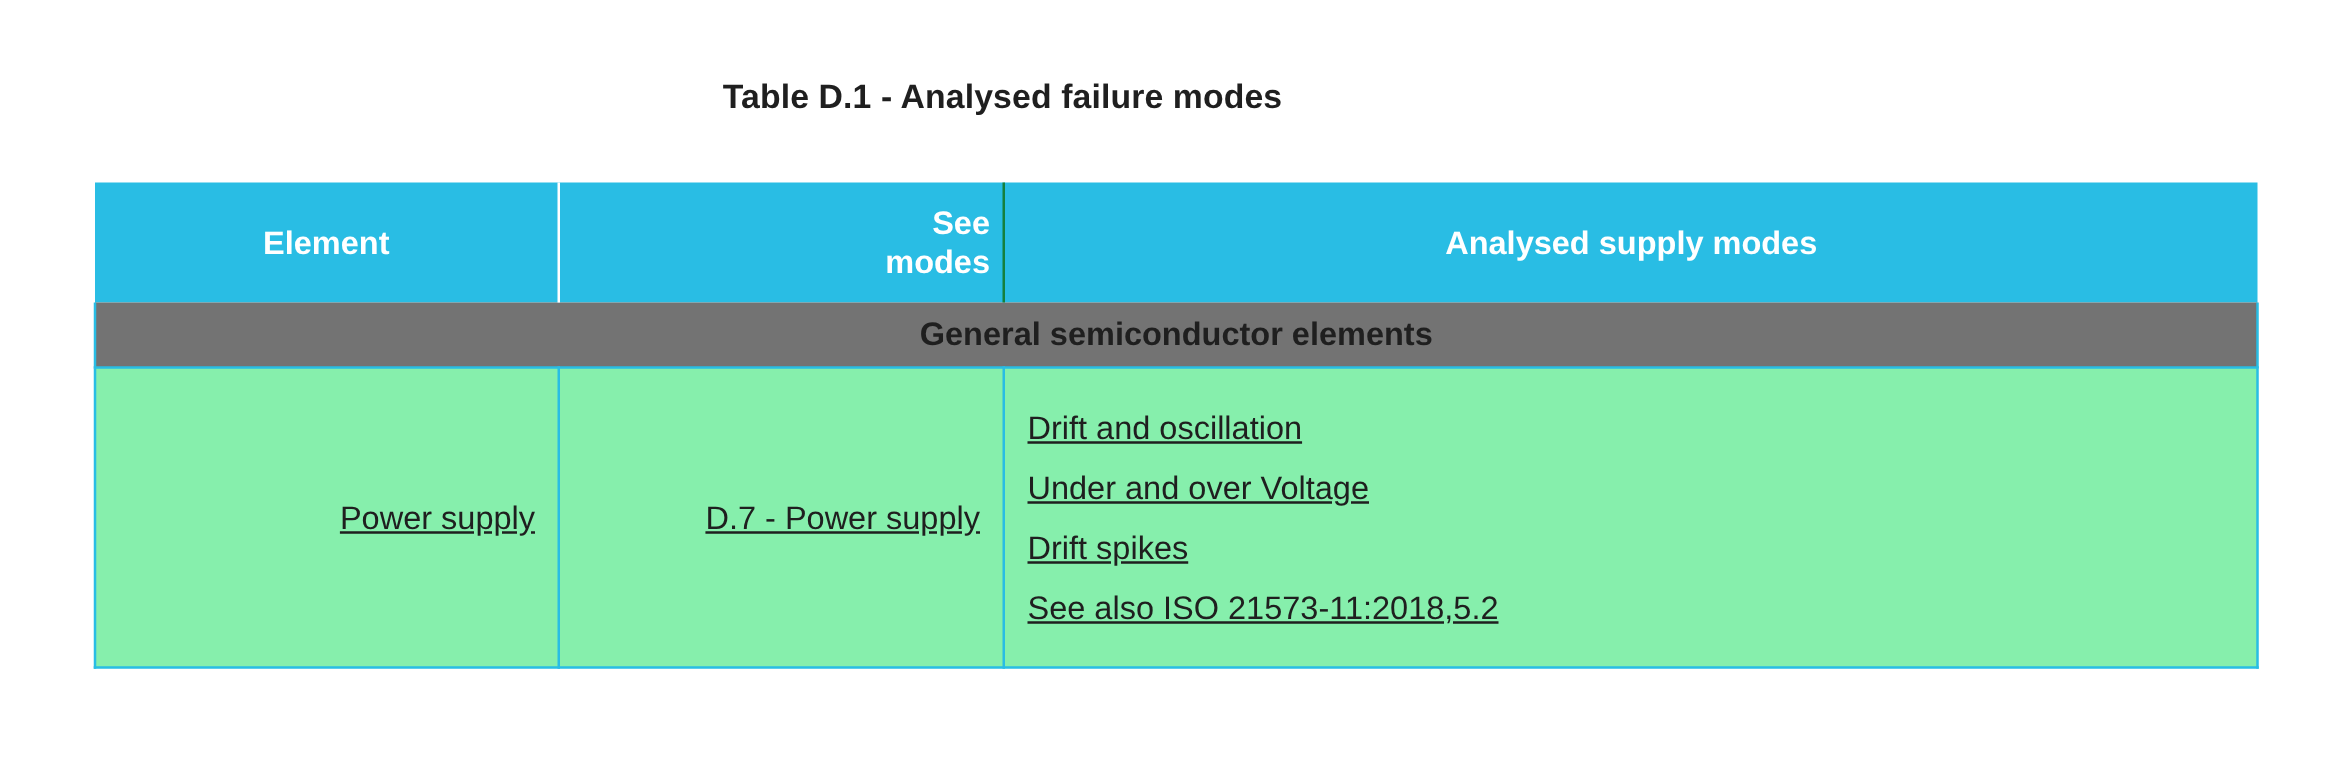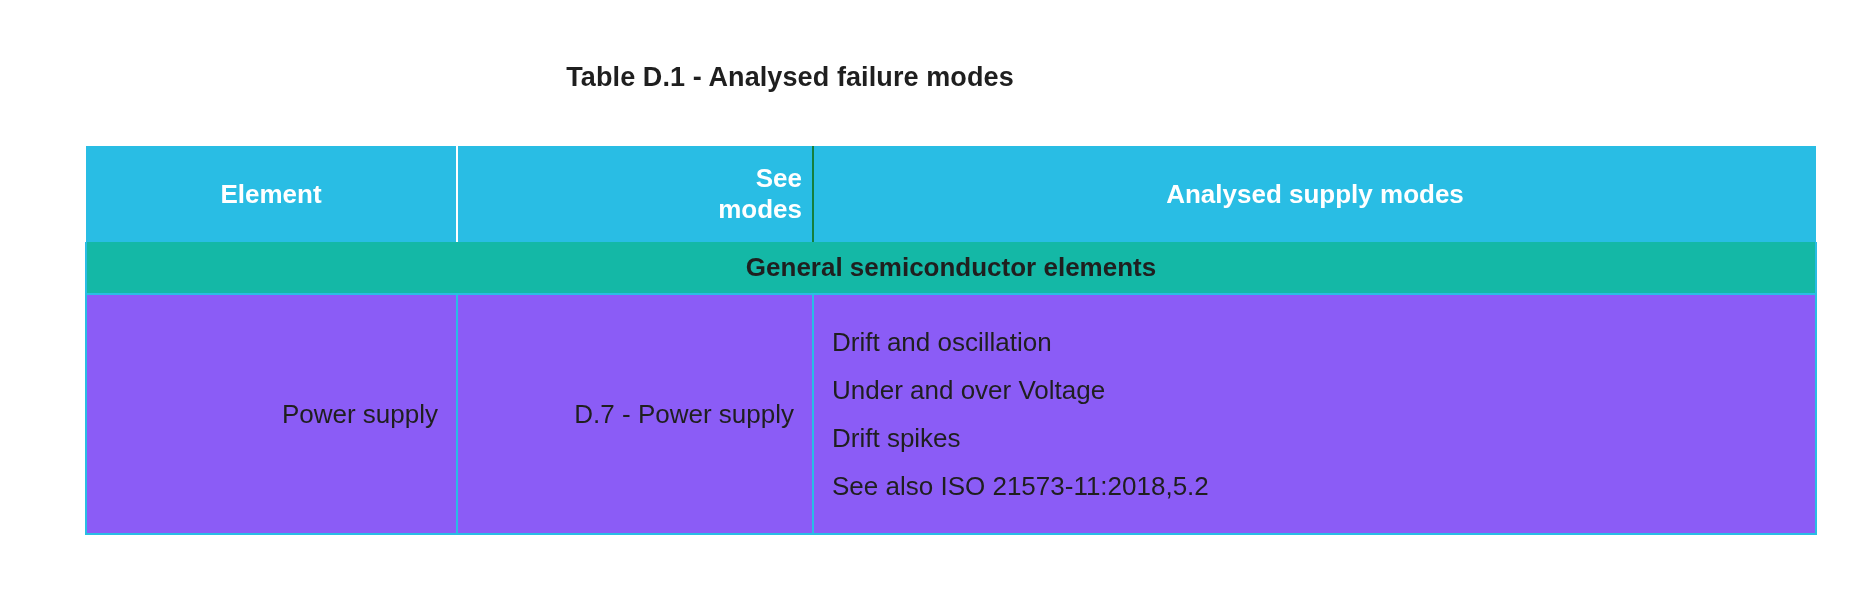--- a/index.html
+++ b/index.html
@@ -19,33 +19,33 @@
   .page {
     position: relative;
     width: 1876px;
     height: 614px;
     box-sizing: border-box;
   }
 
   .table-caption {
     position: absolute;
     top: 62px;
-    left: 0;
+    left: 12px;
     width: 1580px;
     text-align: center;
     font-size: 27px;
     font-weight: bold;
     color: #1f1f1f;
     letter-spacing: 0.1px;
   }
 
   .failure-table {
     position: absolute;
     top: 146px;
-    left: 85px;
+    left: 75px;
     width: 1730px;
     border-collapse: collapse;
     table-layout: fixed;
     border-radius: 27px;
   }
 
   .failure-table col.col-element { width: 371px; }
   .failure-table col.col-tables  { width: 356px; }
   .failure-table col.col-modes   { width: 1003px; }
 
@@ -59,42 +59,43 @@
     height: 96px;
     padding: 0 10px;
     border: none;
     box-sizing: border-box;
     line-height: 1.18;
   }
   thead th.th-element { border-right: 2px solid #ffffff; }
   thead th.th-tables  { border-right: 2px solid #15803d; text-align: right; }
 
   tbody td.group-band {
-    background: #14b8a6;
+    background: #737373;
     color: #1f1f1f;
     font-size: 26px;
     font-weight: bold;
     text-align: center;
     height: 52px;
     padding: 0 10px;
     border-left: 2px solid #29bde4;
     border-right: 2px solid #29bde4;
     border-bottom: 2px solid #29bde4;
     box-sizing: border-box;
   }
 
   tbody td.data-cell {
-    background: #8b5cf6;
+    background: #86efac;
     font-size: 26px;
     color: #1f1f1f;
     border: 2px solid #29bde4;
     box-sizing: border-box;
     height: 240px;
     vertical-align: middle;
     padding: 0 18px;
+    text-decoration: underline;
   }
 
   td.cell-element,
   td.cell-tables {
     text-align: right;
   }
 
   td.cell-modes {
     text-align: left;
     vertical-align: middle;

